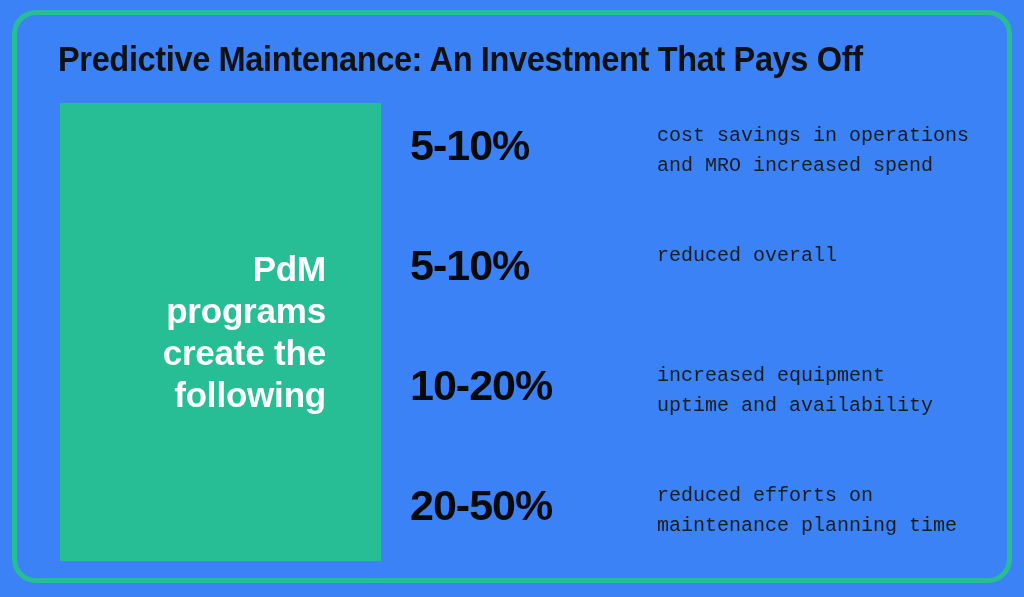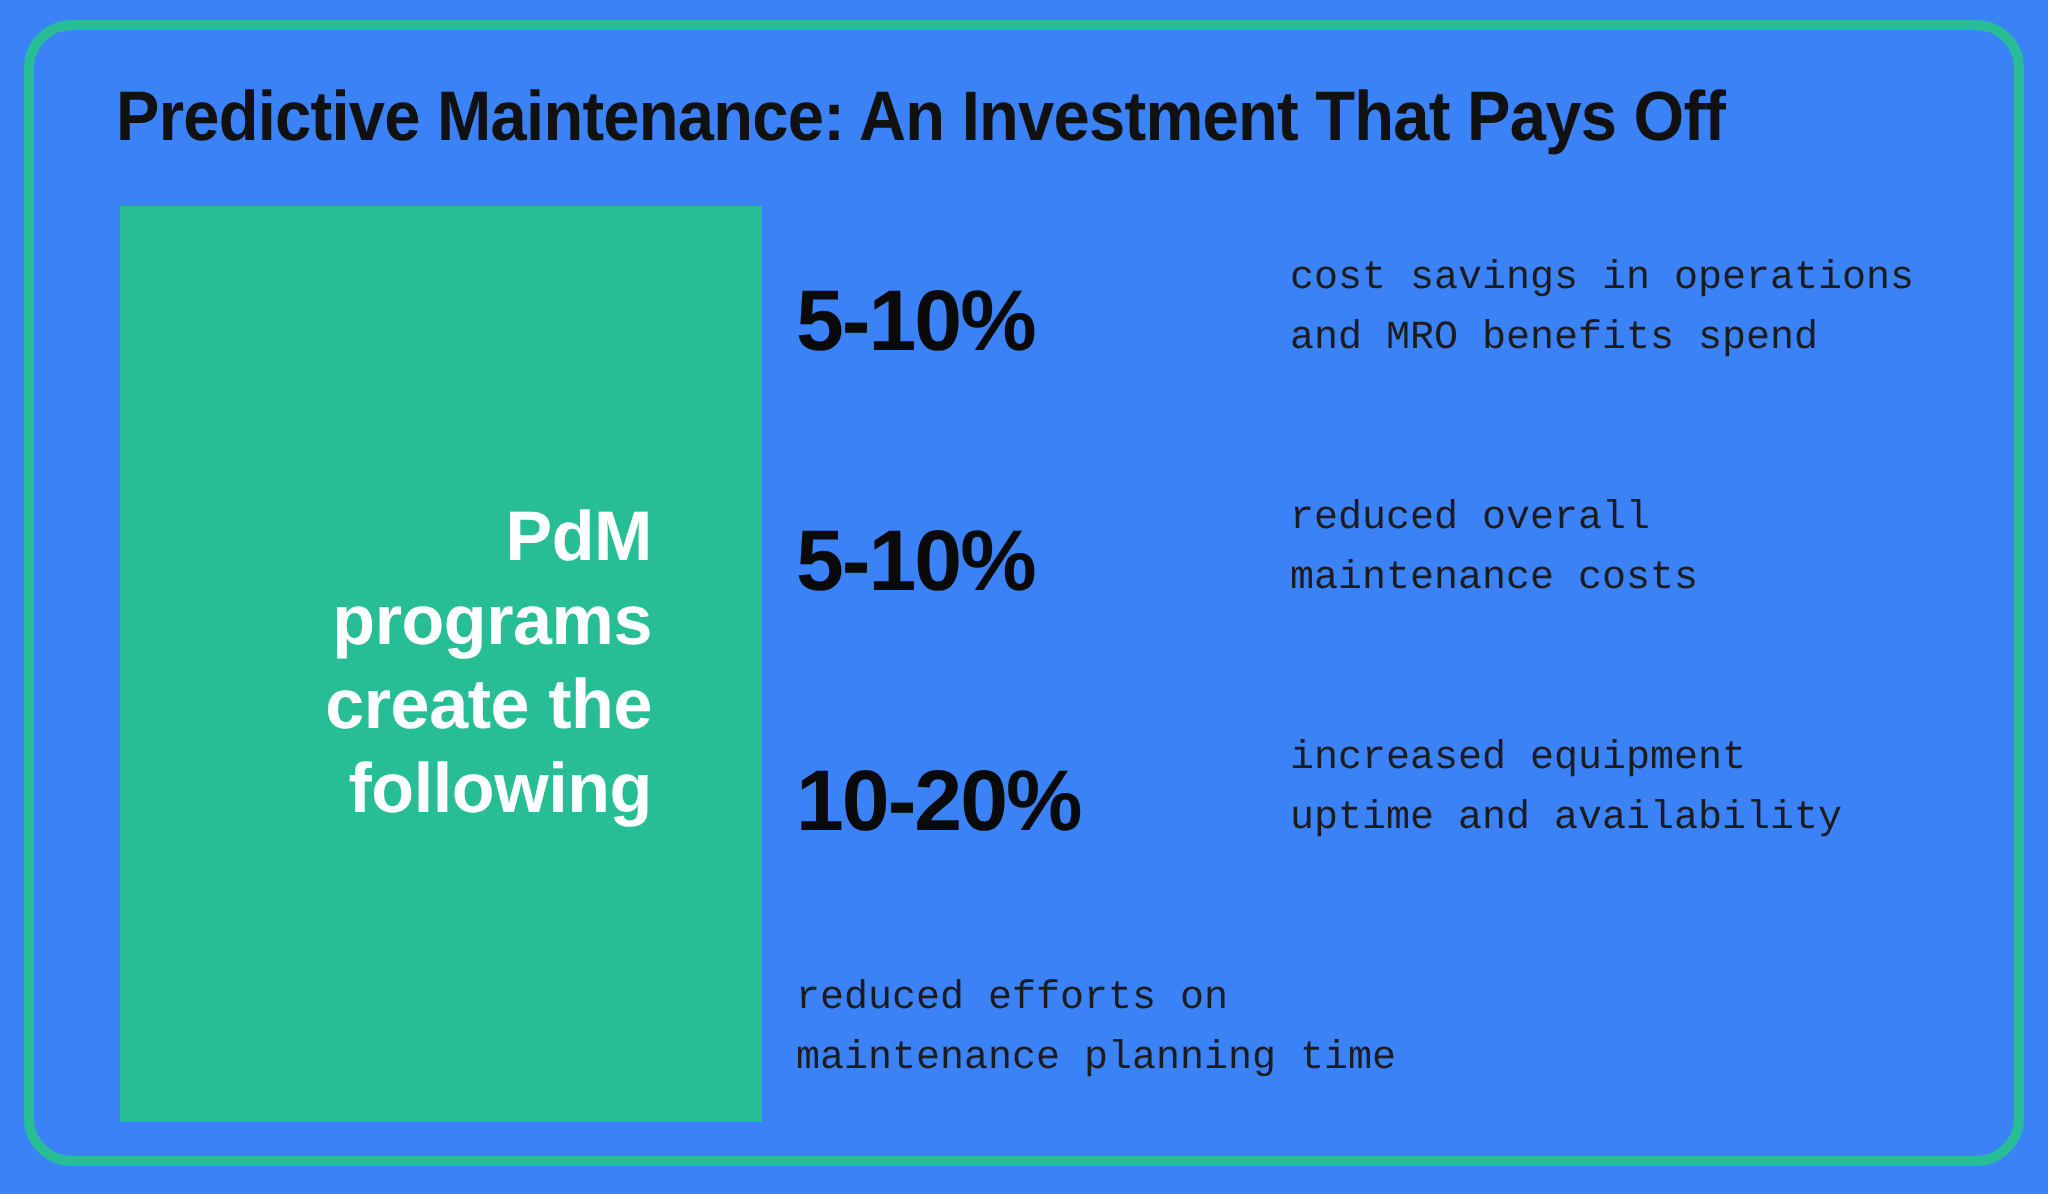--- a/index.html
+++ b/index.html
@@ -81,25 +81,25 @@
   .stats {
     position: absolute;
     left: 398px;
     top: 103px;
     width: 590px;
     height: 458px;
   }
 
   .stat-row {
     position: absolute;
-    left: 0;
+    left: 12px;
     width: 590px;
     height: 64px;
     display: flex;
-    align-items: flex-end;
+    align-items: flex-start;
   }
 
   .stat-row.r0 { top: 18px; }
   .stat-row.r1 { top: 138px; }
   .stat-row.r2 { top: 258px; }
   .stat-row.r3 { top: 378px; }
 
   .stat-value {
     flex: 0 0 247px;
     font-family: "Liberation Sans", "DejaVu Sans", sans-serif;
@@ -143,41 +143,41 @@
       <span>following</span><br>
     </div>
   </div>
 
   <div class="stats">
 
     <div class="stat-row r0">
       <div class="stat-value">5-10%</div>
       <div class="stat-desc">
         <span class="l">cost savings in operations</span>
-        <span class="l">and MRO benefits spend</span>
+        <span class="l">and MRO increased spend</span>
       </div>
     </div>
 
     <div class="stat-row r1">
       <div class="stat-value">5-10%</div>
       <div class="stat-desc">
         <span class="l">reduced overall</span>
-        <span class="l">maintenance costs</span>
       </div>
     </div>
 
     <div class="stat-row r2">
       <div class="stat-value">10-20%</div>
       <div class="stat-desc">
         <span class="l">increased equipment</span>
         <span class="l">uptime and availability</span>
       </div>
     </div>
 
     <div class="stat-row r3">
+      <div class="stat-value">20-50%</div>
       <div class="stat-desc">
         <span class="l">reduced efforts on</span>
         <span class="l">maintenance planning time</span>
       </div>
     </div>
 
   </div>
 
 </div>
 

